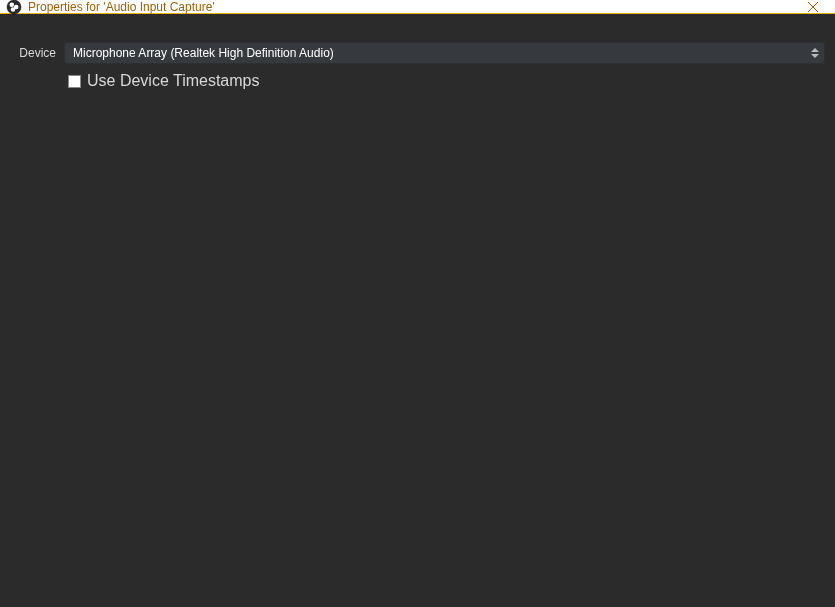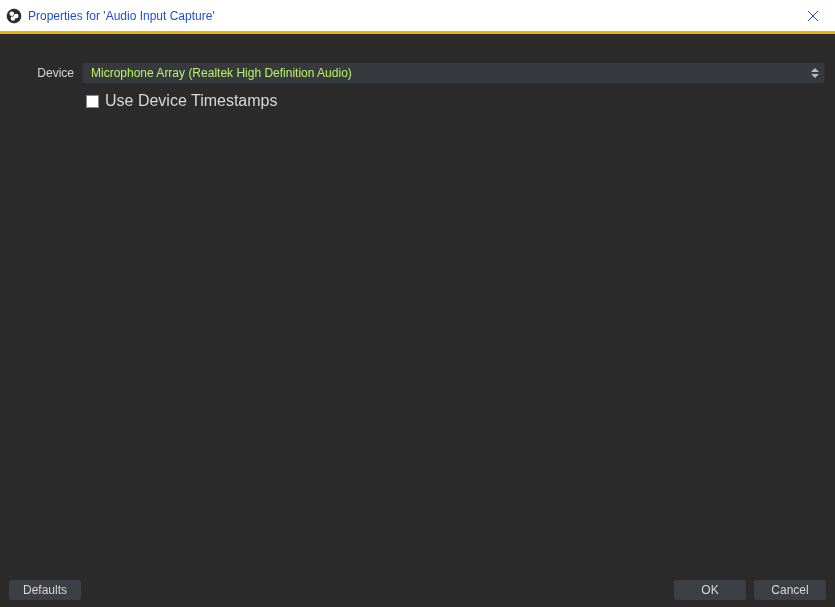--- a/index.html
+++ b/index.html
@@ -10,27 +10,27 @@
     body {
       width: 835px;
       height: 607px;
       font-family: "Segoe UI", Tahoma, sans-serif;
       font-size: 12px;
       color: #d8d8d8;
       background: #2b2b2b;
       overflow: hidden;
     }
     .titlebar {
-      height: 34px;
+      height: 14px;
       background: #ffffff;
       display: flex;
       align-items: center;
       padding-left: 6px;
-      color: #1d4ed8;
-      border-bottom: 3px solid #eab308;
+      color: #a16207;
+      border-bottom: 1px solid #eab308;
     }
     .titlebar-icon {
       width: 16px;
       height: 16px;
       margin-right: 6px;
       display: flex;
       align-items: center;
       justify-content: center;
     }
     .title-text {
@@ -47,21 +47,20 @@
     }
     .content {
       height: calc(100% - 30px);
       display: flex;
       flex-direction: column;
       background: #2b2b2b;
     }
     .form-area {
       flex: 1;
       padding: 28px 10px 10px 10px;
-      margin-left: 18px;
     }
     .row {
       display: flex;
       align-items: center;
       margin-bottom: 8px;
     }
     .label {
       width: 46px;
       text-align: right;
       padding-right: 0;
@@ -72,21 +71,21 @@
       flex: 1;
       margin-left: 8px;
       position: relative;
     }
     .select {
       width: 100%;
       height: 22px;
       background: #36393e;
       border: 1px solid #2f2f2f;
       border-radius: 3px;
-      color: #bef264;
+      color: #ffffff;
       padding: 0 24px 0 8px;
       font-size: 12px;
       display: flex;
       align-items: center;
       cursor: pointer;
     }
     .select-spinner {
       position: absolute;
       right: 2px;
       top: 1px;
@@ -187,19 +186,13 @@
             </svg>
         </div>
       </div>
     </div>
     <div class="checkbox-row">
       <div class="checkbox"></div>
       <span class="checkbox-label">Use Device Timestamps</span>
     </div>
   </div>
 
-  <div class="button-bar">
-    <div class="btn btn-defaults">Defaults</div>
-    <div class="spacer"></div>
-    <div class="btn">OK</div>
-    <div class="btn">Cancel</div>
-  </div>
 </div>
 
 </body></html>

